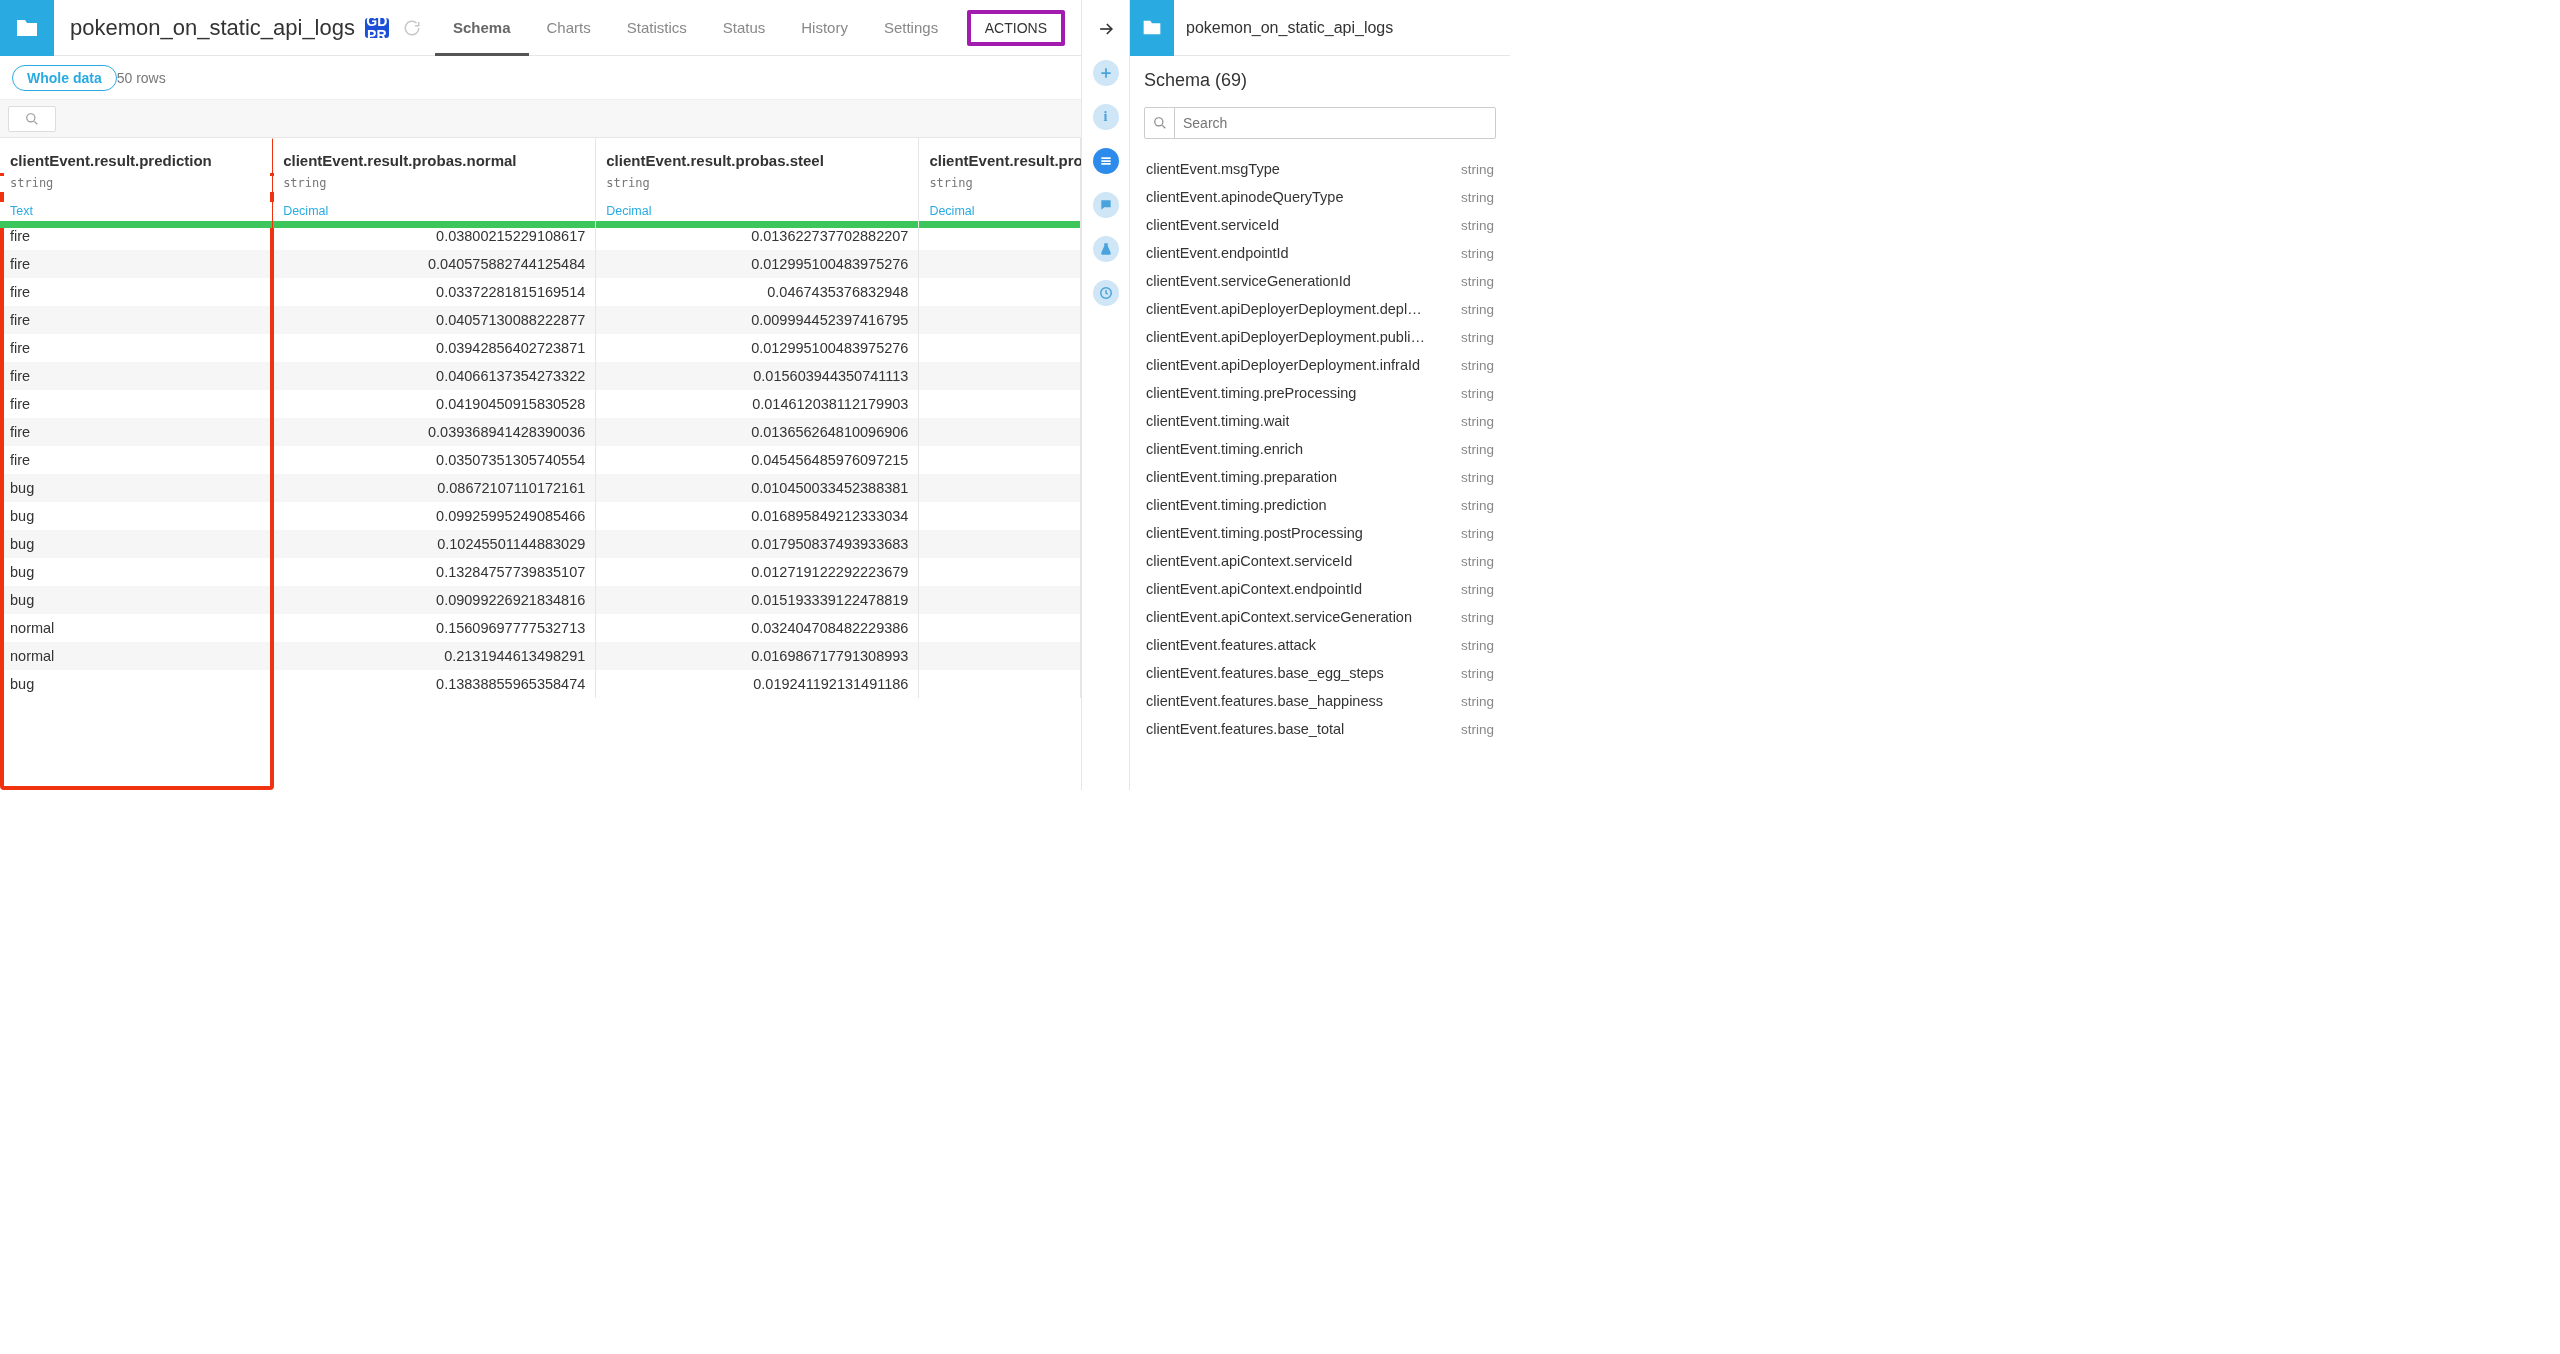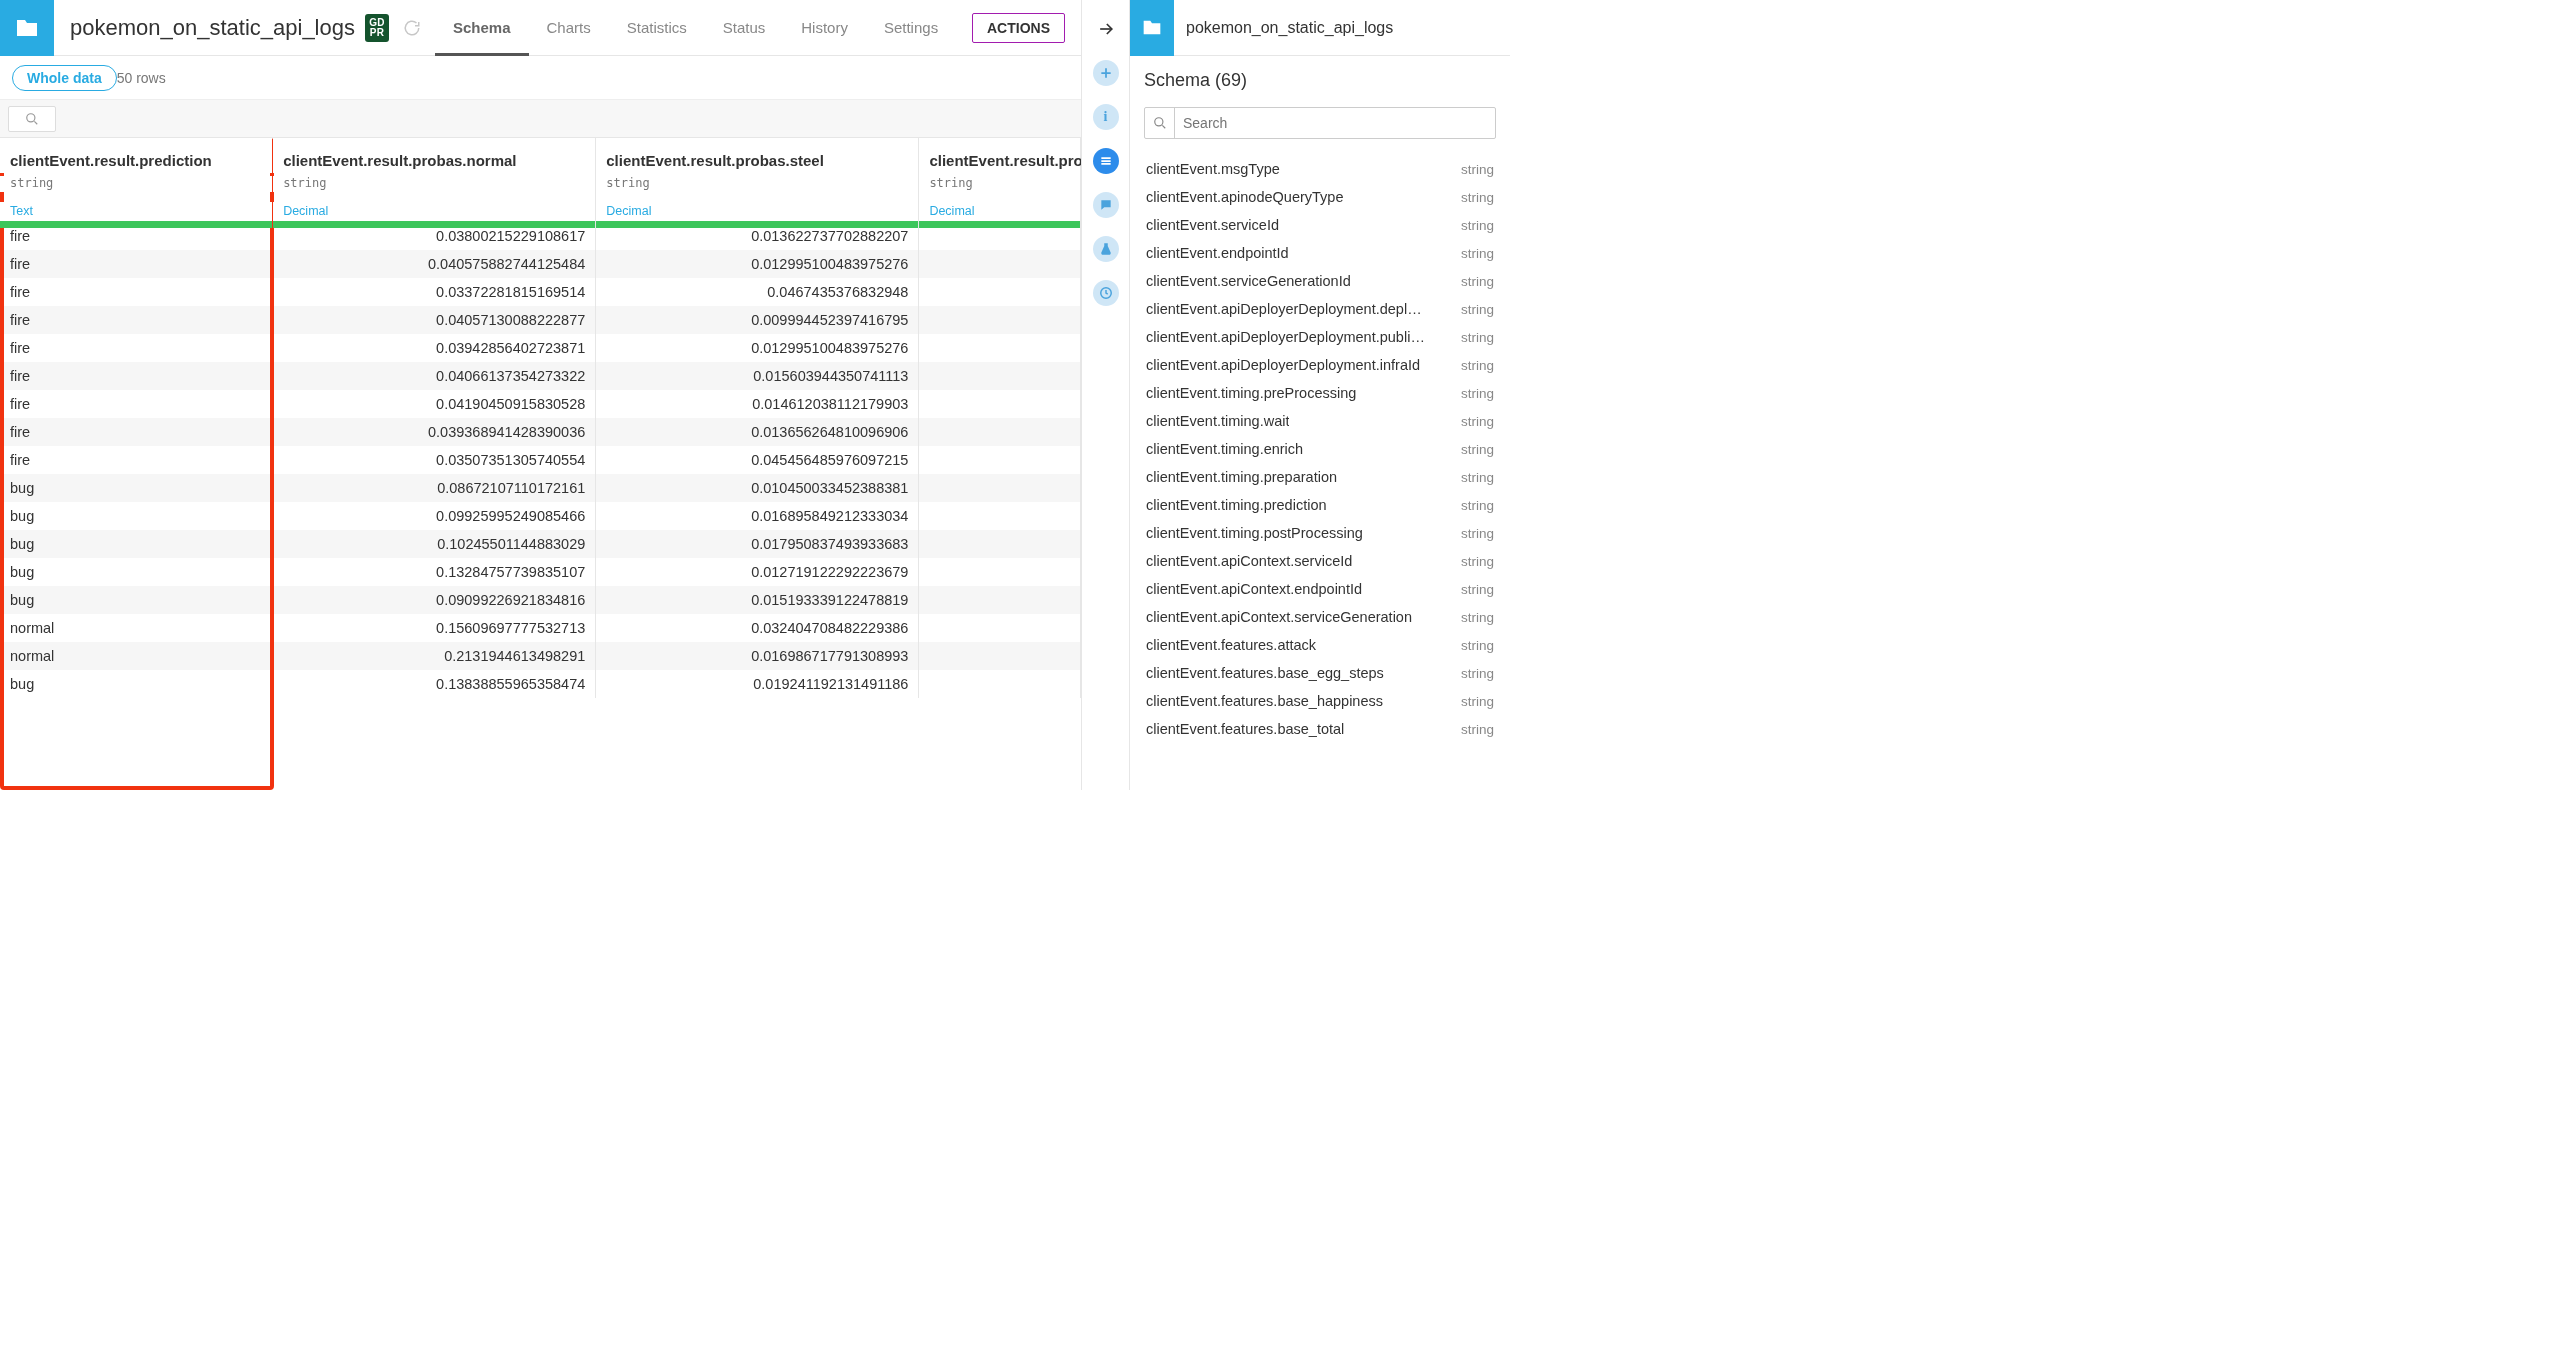--- a/index.html
+++ b/index.html
@@ -25,34 +25,34 @@
     display: flex; align-items: center; height: 56px;
     border-bottom: 1px solid #e6e6e6; padding: 0 8px 0 0;
   }
   .logo-block {
     width: 54px; height: 56px; background: #29abe2;
     display: flex; align-items: center; justify-content: center;
   }
   .logo-block svg { fill: #fff; }
   .dataset-title { font-size: 22px; font-weight: 400; color: #333; margin: 0 10px 0 16px; }
   .gdpr-badge {
-    background: #14532d; color: #fff; font-size: 10px; font-weight: 700;
-    border-radius: 3px; width: 24px; height: 28px; display:flex; align-items:center; justify-content:center;
+    background: #1d4ed8; color: #fff; font-size: 14px; font-weight: 700;
+    border-radius: 3px; width: 24px; height: 20px; display:flex; align-items:center; justify-content:center;
     line-height: 1; letter-spacing: 0.2px;
     text-align:center;
   }
   .refresh-icon { margin: 0 14px; color: #c7c7c7; }
   .tabs { display: flex; align-items: center; gap: 0; flex: 1; height: 56px; }
   .tab {
     padding: 0 18px; color: #888; font-size: 15px; height: 56px;
     display: flex; align-items: center; cursor: pointer;
   }
   .tab.active { color: #666; font-weight: 600; box-shadow: inset 0 -3px 0 #555; }
   .actions-btn {
-    border: 1px solid #a21caf; background:#fff; padding: 6px 14px; font-weight: 700;
+    border: 4px solid #a21caf; background:#fff; padding: 6px 14px; font-weight: 400;
     font-size: 14px; border-radius: 2px; cursor: pointer; color:#333;
     margin-right: 8px;
   }
 
   .subbar {
     display: flex; align-items: center; height: 44px; padding: 0 12px;
     border-bottom: 1px solid #eee; gap: 0;
   }
   .pill {
     border: 1.5px solid #29abe2; color: #29abe2; font-weight: 600;

